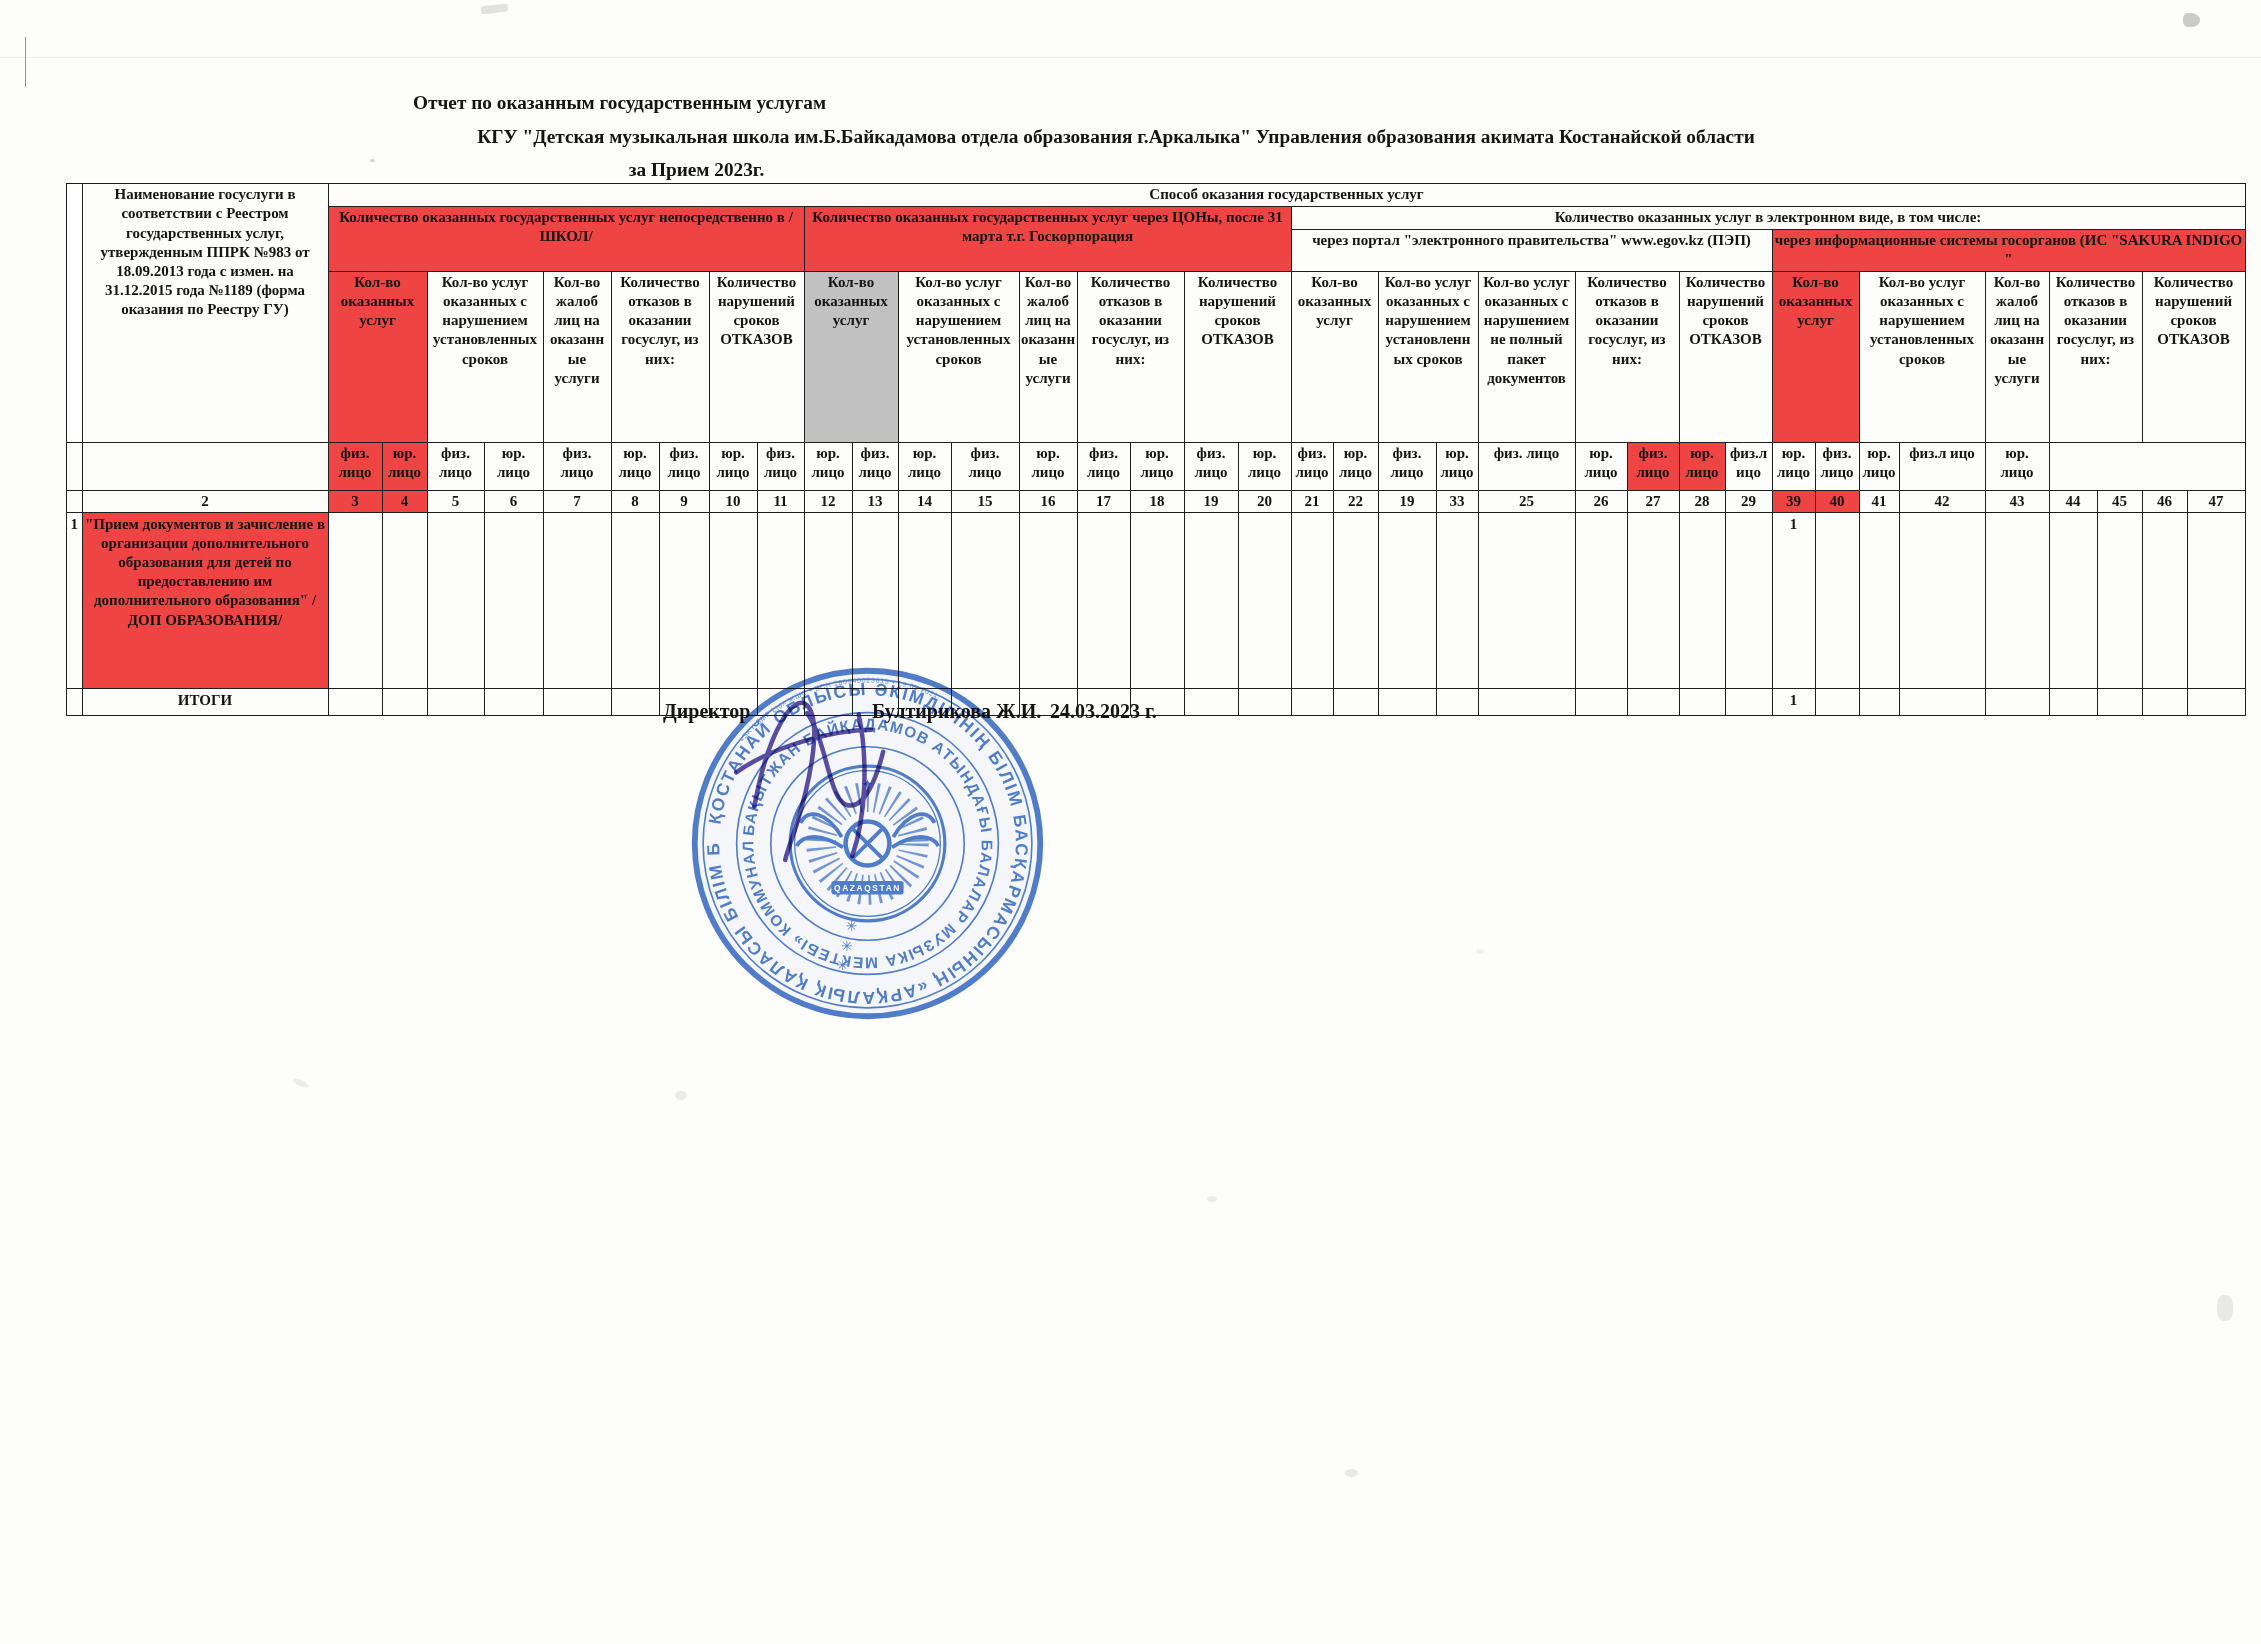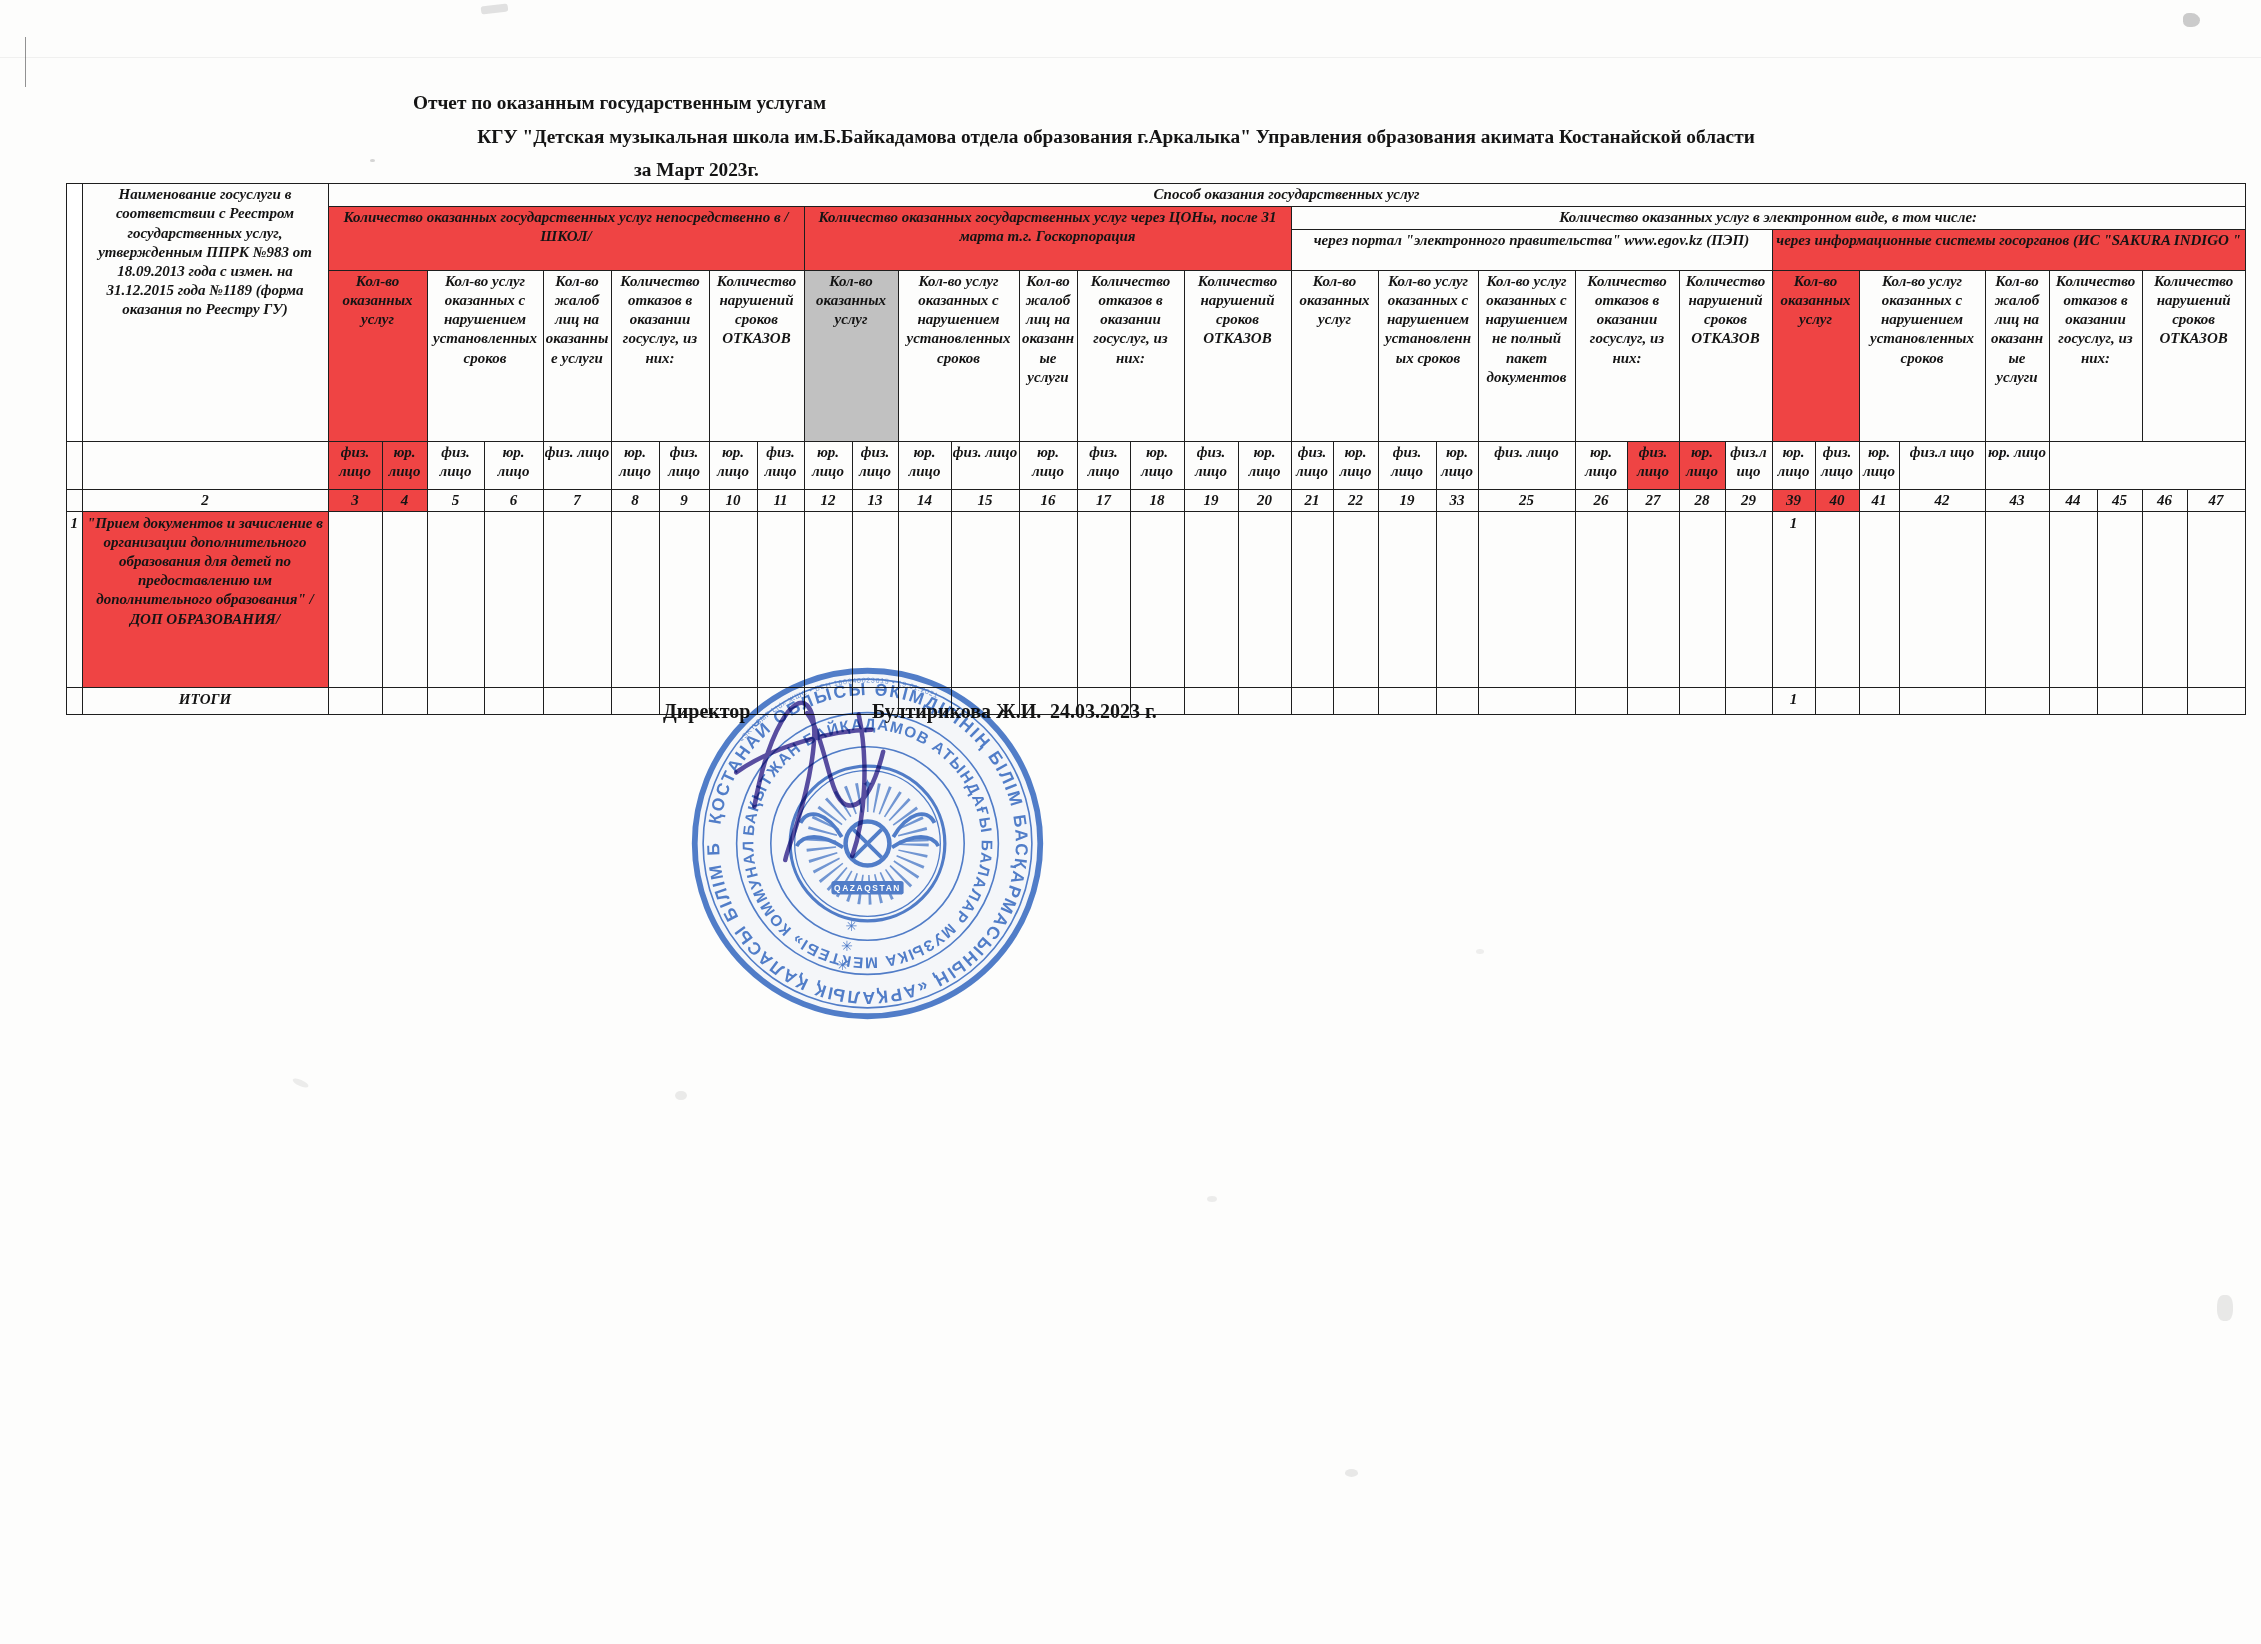--- a/index.html
+++ b/index.html
@@ -20,21 +20,21 @@
 
   table.report{
     position:absolute;left:66px;top:183px;width:2178px;
     border-collapse:collapse;table-layout:fixed;
   }
   table.report td,table.report th{
     border:1.3px solid #1e1e1e;font-weight:bold;text-align:center;vertical-align:top;
     padding:1.3px 1.3px;font-size:15px;line-height:1.28;
     overflow-wrap:break-word;word-break:break-word;overflow:hidden;
   }
-  table.report{border:1.9px solid #161616;font-style:italic;}
+  table.report{border:1.9px solid #161616;}
   .g{background:#ef4444;}
   .gd{background:#c1c1c1;}
   th.corner{background:#fff;}
   th.namehdr{font-size:16px;line-height:1.55;vertical-align:top;padding:5.2px 3.9px 1.3px 3.9px;}
   th.sposob{font-size:15.5px;vertical-align:top;padding-top:1.3px;margin-left:19px;}
   th.grp{font-size:15.5px;vertical-align:middle;line-height:1.7;}
   th.elec{font-size:15px;vertical-align:middle;}
   th.sub{font-size:15px;padding-top:2.6px;}
   td.fy{font-size:14px;line-height:1.35;padding-top:2.6px;}
   td.num{font-size:15.5px;line-height:1.1;padding:1.3px 0;}
@@ -65,21 +65,21 @@
   <div class="speck" style="left:370px;top:159px;width:4.5px;height:3.2px;opacity:.35"></div>
   <div class="speck" style="left:292px;top:1080px;width:17px;height:6.4px;opacity:.14;transform:rotate(24deg)"></div>
   <div class="speck" style="left:675px;top:1091px;width:11.6px;height:9px;opacity:.16"></div>
   <div class="speck" style="left:1207px;top:1196px;width:10.3px;height:6.4px;opacity:.14"></div>
   <div class="speck" style="left:1345px;top:1469px;width:13px;height:7.7px;opacity:.18"></div>
   <div class="speck" style="left:2217px;top:1295px;width:15.5px;height:26px;opacity:.18;border-radius:40%"></div>
   <div class="speck" style="left:1476px;top:949px;width:7.7px;height:5.2px;opacity:.13"></div>
 
   <div class="title t1">Отчет по оказанным государственным услугам</div>
   <div class="title t2">КГУ "Детская музыкальная школа им.Б.Байкадамова отдела образования г.Аркалыка" Управления образования акимата Костанайской области</div>
-  <div class="title t3">за  Март  2023г.</div>
+  <div class="title t3">за  Прием  2023г.</div>
 
   <table class="report">
     <colgroup id="cols">
         <col style="width: 15.5px;">
         <col style="width: 246px;">
         <col style="width: 54px;">
         <col style="width: 45px;">
         <col style="width: 57px;">
         <col style="width: 59px;">
         <col style="width: 68px;">

